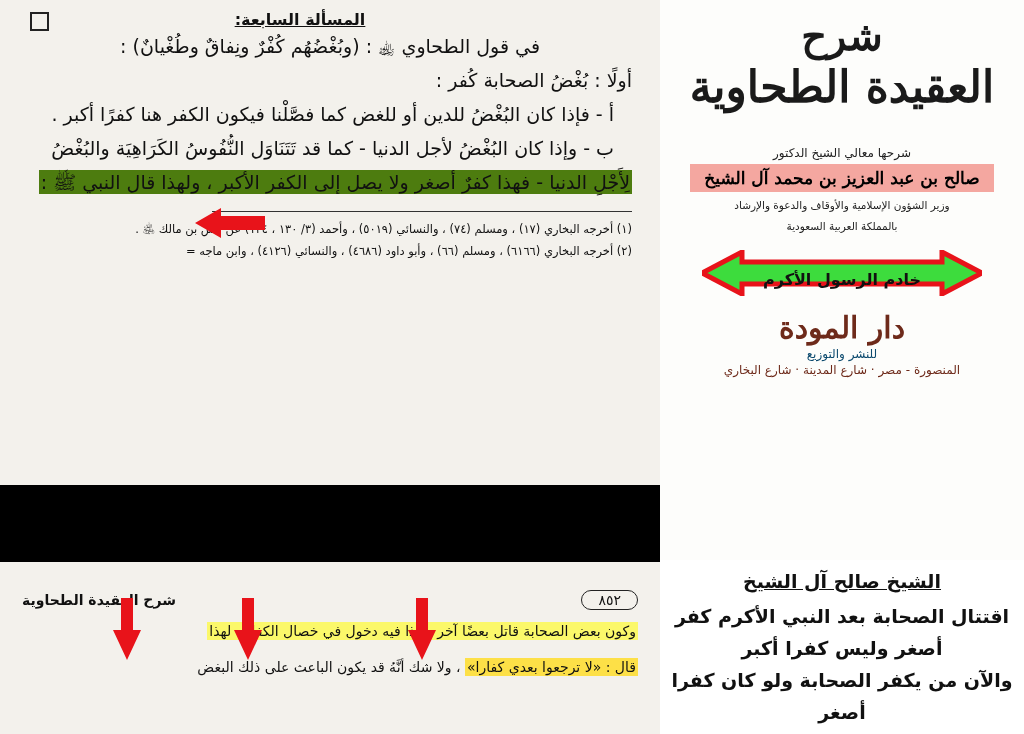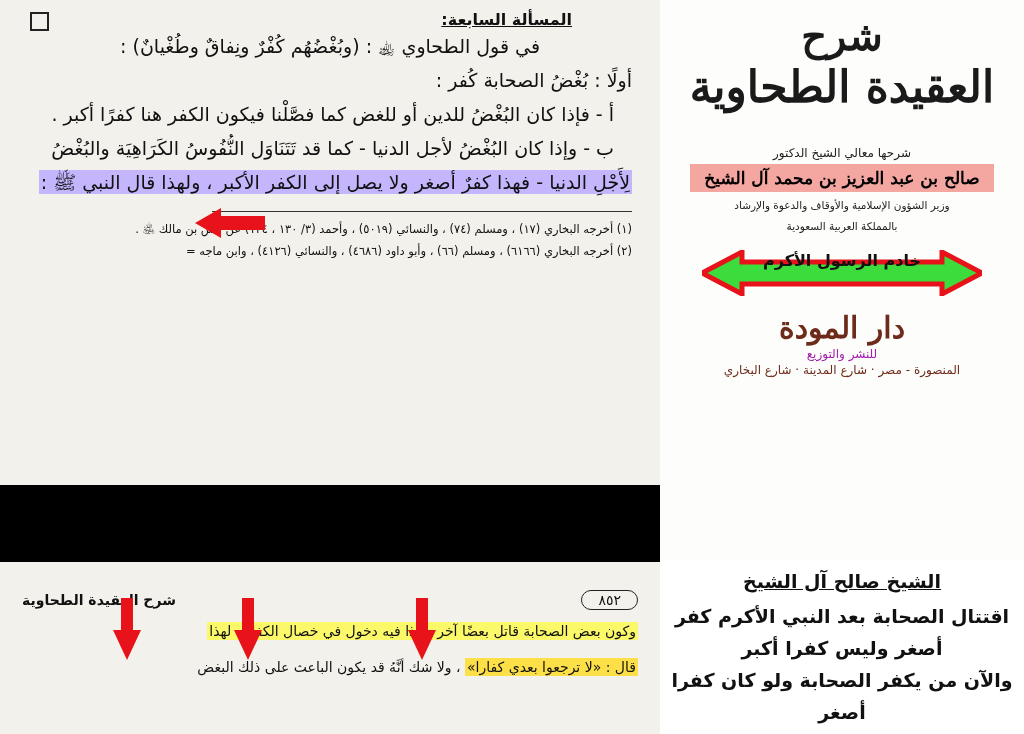--- a/index.html
+++ b/index.html
@@ -61,33 +61,34 @@
     left: 30px;
     top: 12px;
     width: 15px; height: 15px;
     border: 2px solid #222;
     background: transparent;
   }
 
   .heading-main {
     font-size: 16px;
     font-weight: bold;
+    text-align: center;
     margin: 4px 60px 2px 0;
     text-decoration: underline;
     letter-spacing: 0px;
   }
   .body-line {
     font-size: 19px;
     line-height: 30px;
     margin: 0 0 4px 0;
     white-space: nowrap;
   }
   .body-line.indent { padding-right: 18px; }
   .center-line { text-align: center; }
-  .hl-green { background: #c4b5fd; padding: 1px 2px; }
+  .hl-green { background: #4d7c0f; padding: 1px 2px; }
   .hl-yellow { background: #fbf86a; padding: 1px 2px; }
   .hl-pink { background: #fde047; padding: 1px 2px; }
 
   .hr-rule {
     border: none;
     border-top: 1.5px solid #333;
     width: 420px;
     margin: 14px 0 6px auto;
   }
   .foot-line {
@@ -182,36 +183,36 @@
 
   .arrow-banner {
     position: relative;
     margin: 16px auto 0 auto;
     width: 280px;
     height: 46px;
   }
   .arrow-banner svg { position: absolute; left: 0; top: 0; }
   .arrow-banner .label {
     position: absolute;
-    left: 0; right: 0; top: 1px;
+    left: 0; right: 0; top: 20px;
     font-size: 16px;
     font-weight: bold;
     color: #111;
   }
 
   .publisher {
     margin-top: 14px;
     font-size: 30px;
     font-weight: bold;
     font-family: "DejaVu Serif", serif;
     color: #6e2a1a;
   }
   .publisher-sub {
     font-size: 12px;
-    color: #a21caf;
+    color: #0c4a6e;
     margin-top: 2px;
   }
   .publisher-sub2 {
     font-size: 12px;
     color: #6e2a1a;
     margin-top: 2px;
   }
 
   .caption {
     position: absolute;

